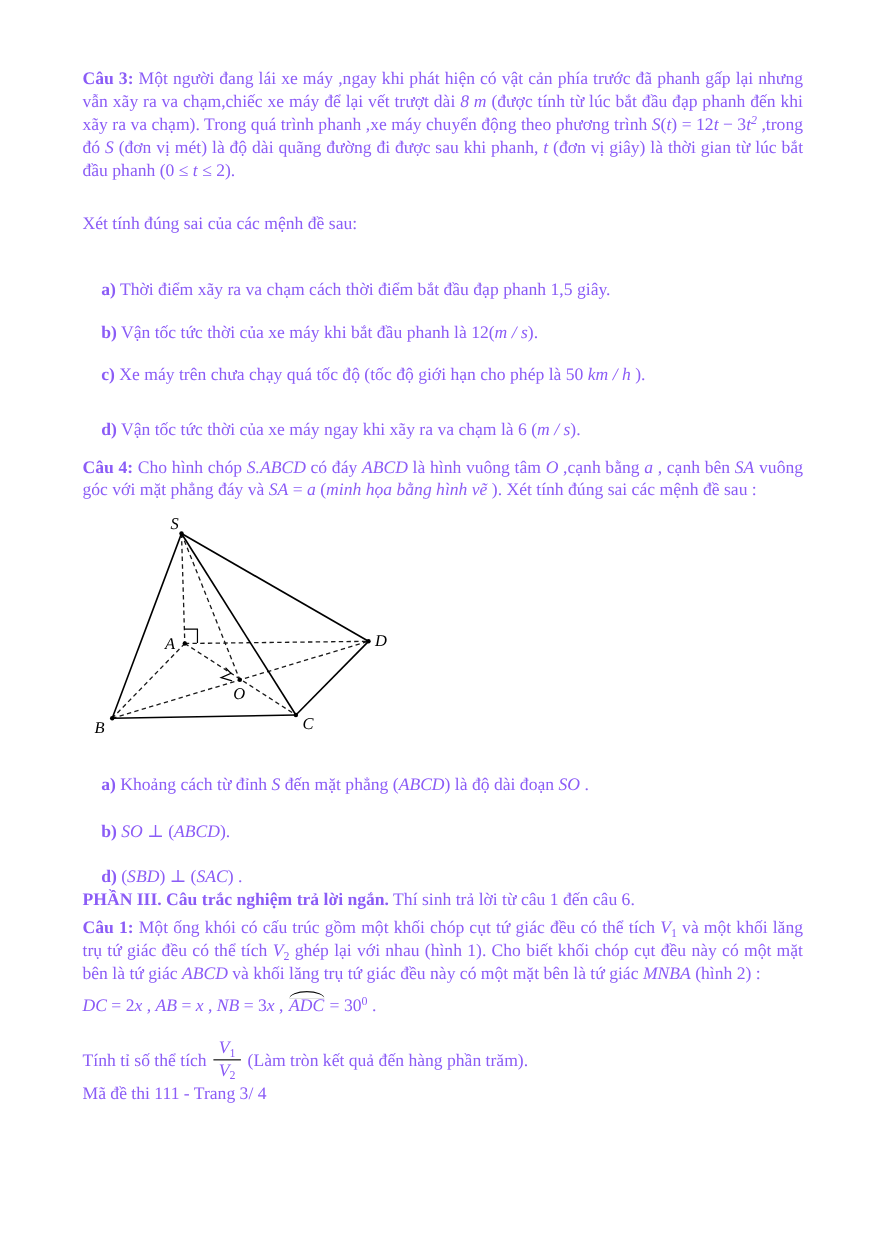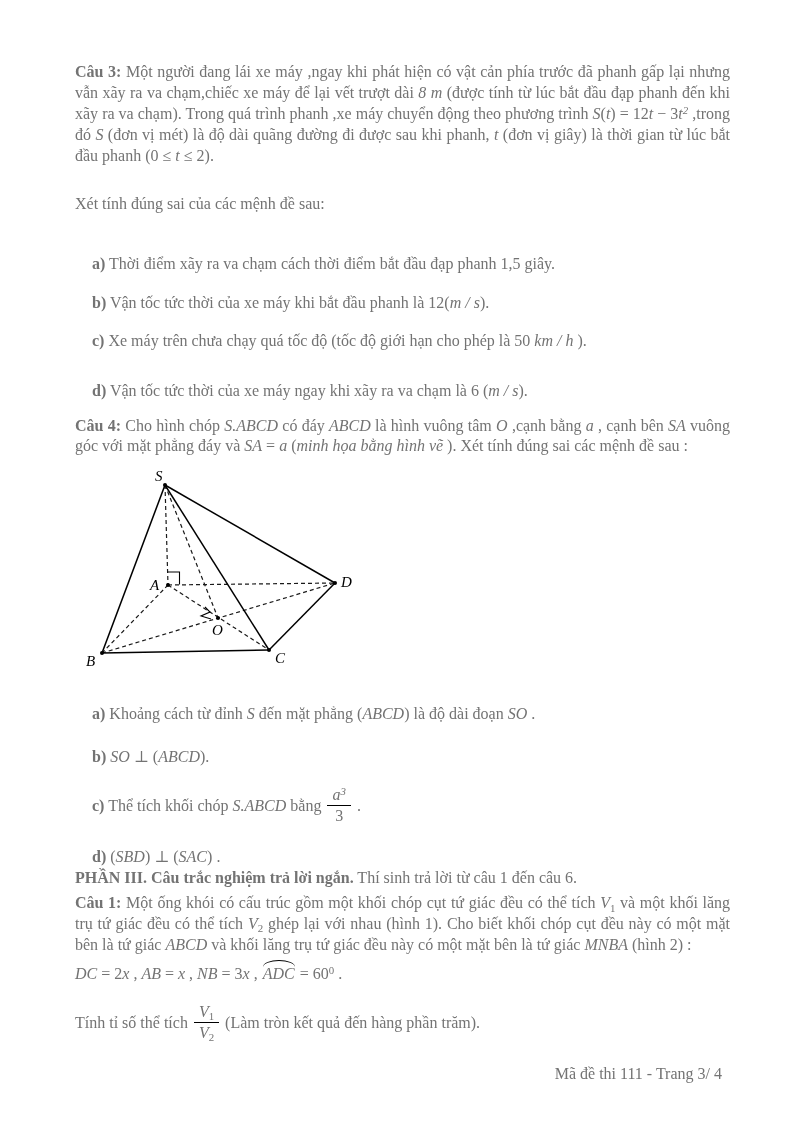--- a/index.html
+++ b/index.html
@@ -1,20 +1,20 @@
 <!DOCTYPE html>
 <html><head>
 <meta charset="utf-8">
 <style>
   html,body{margin:0;padding:0;background:#888;}
   .page{
     width:794px;height:1122px;background:#ffffff;margin:0 auto;
     box-sizing:border-box;padding:62px 64px 0 75px;
     font-family:"Liberation Serif","DejaVu Serif",serif;
-    font-size:16px;color:#737373;line-height:1.31;position:relative;overflow:hidden;
+    font-size:16px;color:#8b5cf6;line-height:1.31;position:relative;overflow:hidden;
   }
   p{margin:0;}
   .para{text-align:justify;}
   .stmt{margin-left:17px;text-align:justify;}
   .mb27{margin-bottom:27px}.mb21{margin-bottom:39px}.mb18{margin-bottom:18px}
   .mb17{margin-bottom:17px}.mb29{margin-bottom:29px}.mb14{margin-bottom:14px}
   .mb22{margin-bottom:22px}.mb20{margin-bottom:20px}.mb10{}
   .mb8{margin-bottom:8px}.mb6{margin-bottom:12px}.mb4{margin-bottom:4px}
   .sg-b{font-weight:bold}
   .sg-i{font-style:italic}
@@ -23,21 +23,21 @@
   .sg-sub{font-size:0.68em;position:relative;top:0.32em}
   .sg-hat{font-style:italic;position:relative;display:inline-block;padding:0 1px;}
   .sg-hat::before{
     content:"";position:absolute;left:1px;right:1px;top:-4px;height:6px;
     border-top:1.4px solid #000;border-radius:50% 50% 0 0 / 100% 100% 0 0;
   }
   .frac{display:inline-block;vertical-align:middle;text-align:center;line-height:1.12;margin:0 2px;position:relative;top:-2px;}
   .frac .num{display:block;padding:0 5px 1px;border-bottom:1.2px solid #000;}
   .frac .den{display:block;padding:1px 5px 0;}
   .figure-wrap{margin:6px 0 30px 4px;width:300px;}
-  .footer{ text-align:right;margin-top:20px;padding-right:8px;}
+  .footer{ text-align:left;padding-right:8px;}
   svg{display:block;}
 </style>
 </head>
 <body>
 
 <div class="page">
 
   <p class="para mb27"><span class="sg-b">Câu 3:</span><span> Một người đang lái xe máy ,ngay khi phát hiện có vật cản phía trước đã phanh gấp lại nhưng vẫn xãy ra va chạm,chiếc xe máy  để lại vết trượt dài </span><span class="sg-i">8 m</span><span> (được tính từ lúc bắt đầu đạp phanh đến khi xãy ra va chạm). Trong quá trình phanh ,xe máy chuyển động theo phương trình </span><span class="sg-i">S</span><span>(</span><span class="sg-i">t</span><span>) = 12</span><span class="sg-i">t</span><span> − 3</span><span class="sg-i">t</span><span class="sg-isup">2</span><span> ,trong đó </span><span class="sg-i">S</span><span> (đơn vị mét) là độ dài quãng đường đi được sau khi phanh, </span><span class="sg-i">t</span><span> (đơn vị giây) là thời gian từ lúc bắt đầu phanh </span><span>(0 ≤ </span><span class="sg-i">t</span><span> ≤ 2).</span></p>
 
   <p class="para mb21">Xét tính đúng sai của các mệnh đề sau:</p>
@@ -91,27 +91,26 @@
         <text x="196" y="194">C</text>
         <text x="262" y="118">D</text>
         <text x="133" y="166">O</text>
       </g>
     </svg>
   </div>
 
   <div>
     <p class="stmt mb22"><span class="sg-b">a)</span><span> Khoảng cách từ đỉnh </span><span class="sg-i">S</span><span> đến mặt phẳng </span><span>(</span><span class="sg-i">ABCD</span><span>)</span><span> là độ dài đoạn </span><span class="sg-i">SO</span><span> .</span></p>
     <p class="stmt mb20"><span class="sg-b">b)</span><span> </span><span class="sg-i">SO</span><span> ⊥ (</span><span class="sg-i">ABCD</span><span>).</span></p>
-    <p class="stmt mb20"><span class="sg-b">c)</span><span> Thể tích khối chóp </span><span class="sg-i">S.ABCD</span><span> bằng </span><span class="frac"><span class="num"><span class="sg-i">a</span><span class="sg-isup">3</span></span><span class="den"><span>3</span></span></span><span> .</span></p>
     <p class="stmt mb10"><span class="sg-b">d)</span><span> (</span><span class="sg-i">SBD</span><span>) ⊥ (</span><span class="sg-i">SAC</span><span>) .</span></p>
   </div>
 
   <p class="para mb4"><span class="sg-b">PHẦN III. Câu trắc nghiệm trả lời ngắn.</span><span> Thí sinh trả lời từ câu 1 đến câu 6.</span></p>
 
   <p class="para mb8"><span class="sg-b">Câu 1:</span><span> Một ống khói có cấu trúc gồm một khối chóp cụt tứ giác đều có thể tích </span><span class="sg-i">V</span><span class="sg-sub">1</span><span> và một khối lăng trụ tứ giác đều có thể tích </span><span class="sg-i">V</span><span class="sg-sub">2</span><span> ghép lại với nhau (hình 1). Cho biết khối chóp cụt đều này có một mặt bên là tứ giác </span><span class="sg-i">ABCD</span><span> và khối lăng trụ tứ giác đều này có một mặt bên là tứ giác </span><span class="sg-i">MNBA</span><span> (hình 2) :</span></p>
 
-  <p class="para"><span class="sg-i">DC</span><span> = 2</span><span class="sg-i">x</span><span> , </span><span class="sg-i">AB</span><span> = </span><span class="sg-i">x</span><span> , </span><span class="sg-i">NB</span><span> = 3</span><span class="sg-i">x</span><span> , </span><span class="sg-hat">ADC</span><span> = 60</span><span class="sg-sup">0</span><span> .</span></p>
+  <p class="para"><span class="sg-i">DC</span><span> = 2</span><span class="sg-i">x</span><span> , </span><span class="sg-i">AB</span><span> = </span><span class="sg-i">x</span><span> , </span><span class="sg-i">NB</span><span> = 3</span><span class="sg-i">x</span><span> , </span><span class="sg-hat">ADC</span><span> = 30</span><span class="sg-sup">0</span><span> .</span></p>
 
   <p class="para" style="margin-top:20px"><span>Tính tỉ số thể tích </span><span class="frac"><span class="num"><span class="sg-i">V</span><span class="sg-sub">1</span></span><span class="den"><span class="sg-i">V</span><span class="sg-sub">2</span></span></span><span> (Làm tròn kết quả đến hàng phần trăm).</span></p>
 
   <p class="footer">Mã đề thi 111 - Trang 3/ 4</p>
 
 </div>
 
 </body></html>

